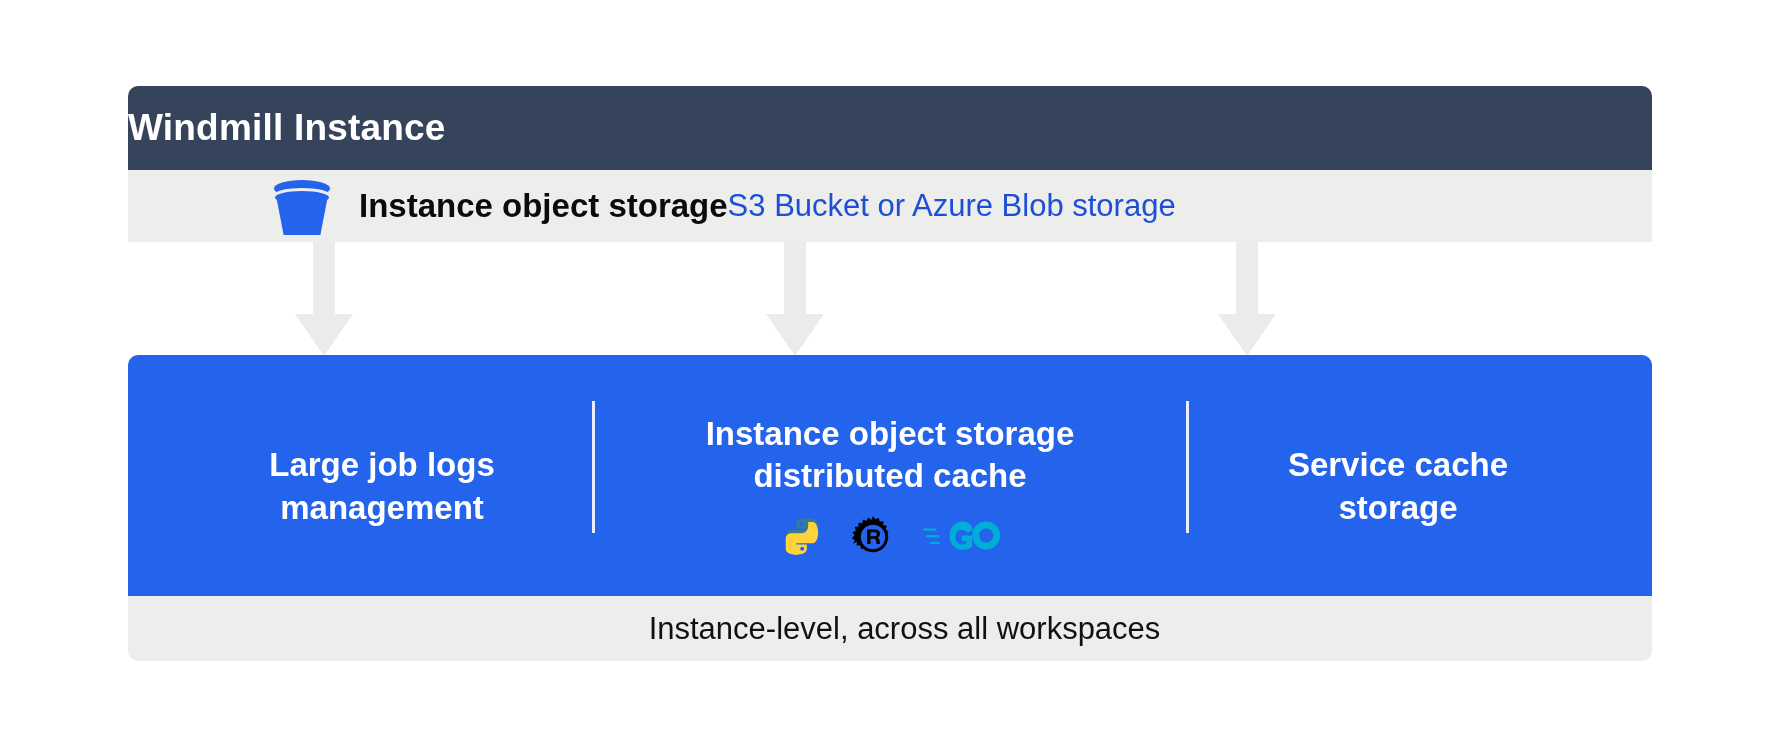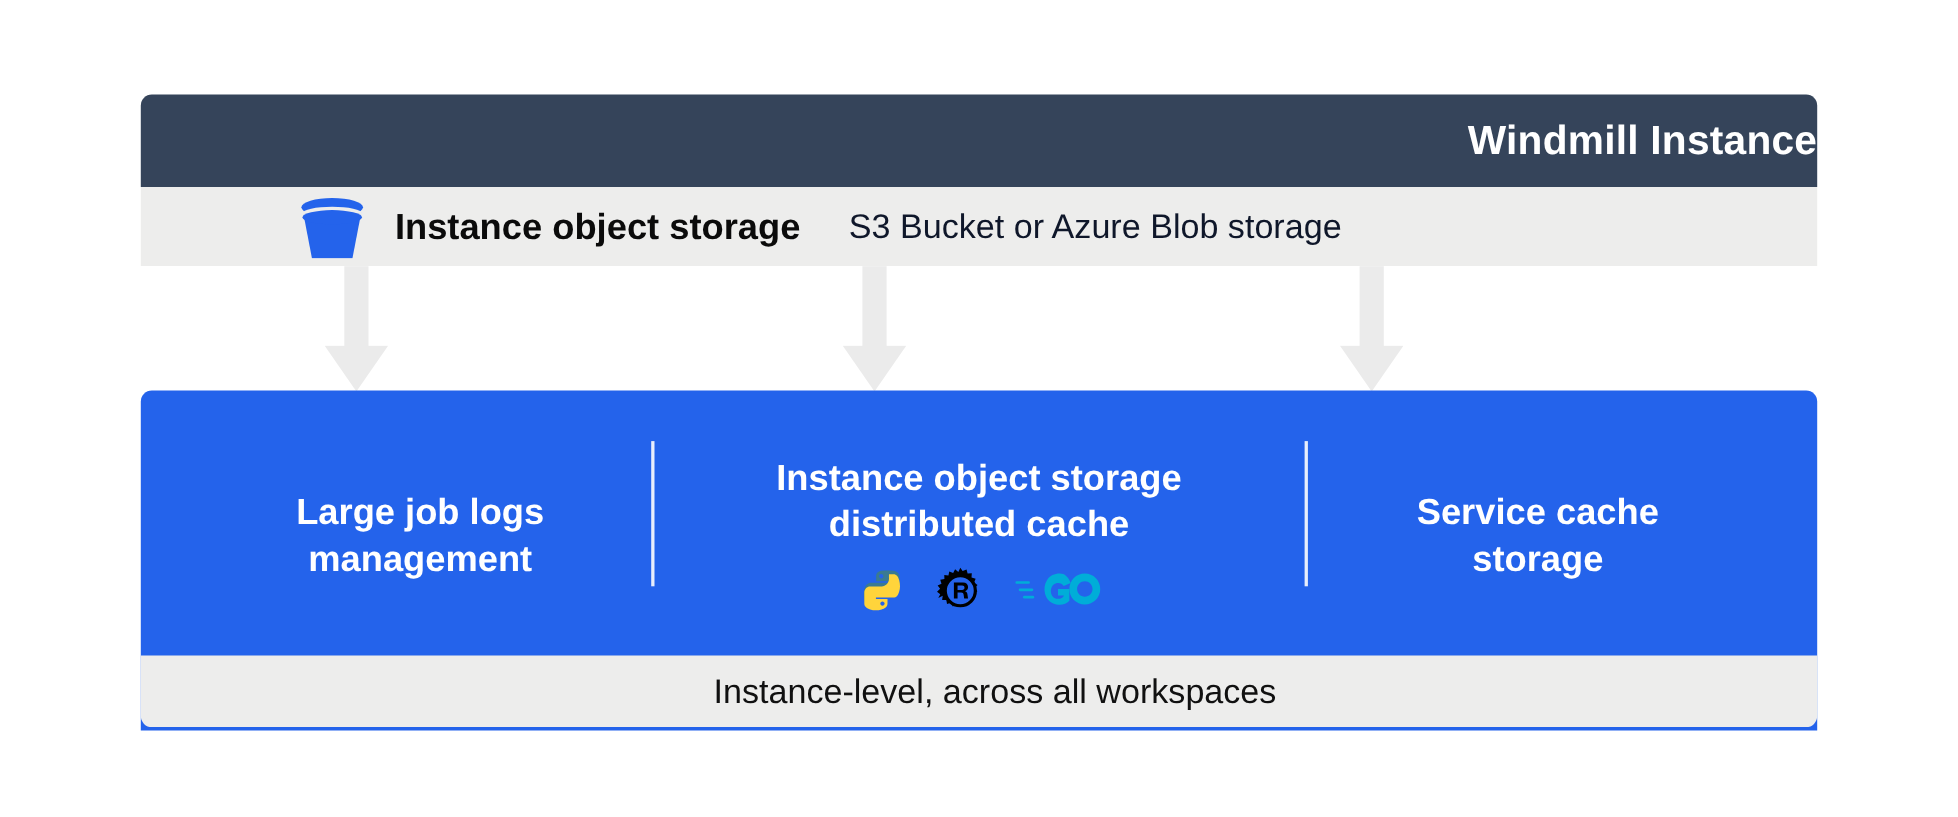--- a/index.html
+++ b/index.html
@@ -33,21 +33,21 @@
   .header-bar {
     position: absolute;
     left: 0;
     top: 0;
     width: 1524px;
     height: 84px;
     background: #35445a;
     border-radius: 10px 10px 0 0;
     display: flex;
     align-items: center;
-    justify-content: flex-end;
+    justify-content: flex-start;
   }
   .header-title {
     color: #ffffff;
     font-size: 37px;
     font-weight: bold;
     letter-spacing: 0.2px;
   }
 
   
   .subheader-bar {
@@ -104,24 +104,23 @@
     background: #ededec;
   }
   .subheader-title {
     margin-left: 28px;
     font-size: 33px;
     font-weight: bold;
     color: #0b0b0b;
     white-space: nowrap;
   }
   .subheader-sub {
-    margin-left: 44px;
     font-size: 31px;
     font-weight: normal;
-    color: #0f172a;
+    color: #1d4ed8;
     white-space: nowrap;
   }
 
   
   .arrow-band {
     position: absolute;
     left: 0;
     top: 156px;
     width: 1524px;
     height: 114px;
@@ -153,21 +152,21 @@
   .arrow-1 { left: 167px; }
   .arrow-2 { left: 638px; }
   .arrow-3 { left: 1090px; }
 
   
   .blue-panel {
     position: absolute;
     left: 0;
     top: 269px;
     width: 1524px;
-    height: 309px;
+    height: 241px;
     background: #2463eb;
     border-radius: 10px 10px 0 0;
     overflow: hidden;
   }
   .columns {
     position: absolute;
     left: 0;
     top: 0;
     width: 1524px;
     height: 241px;

